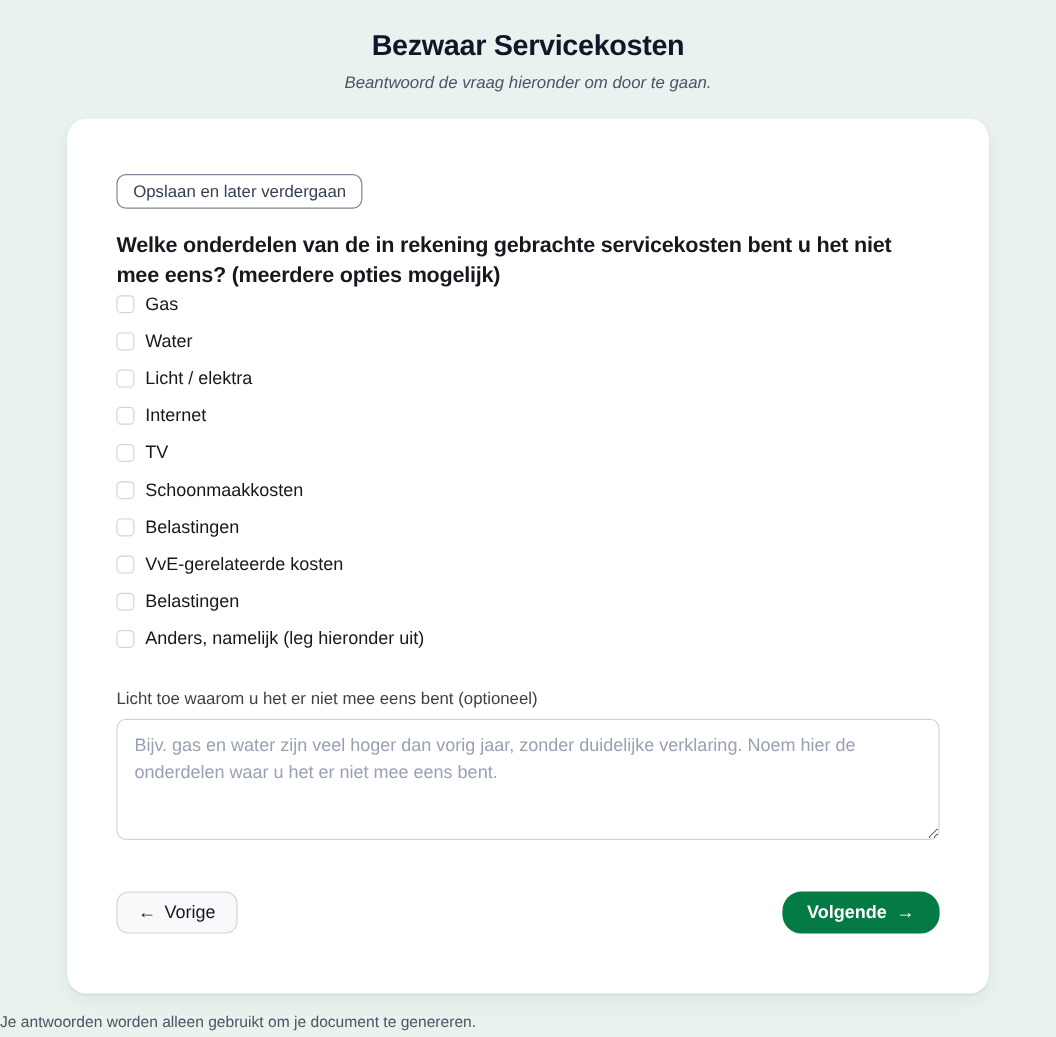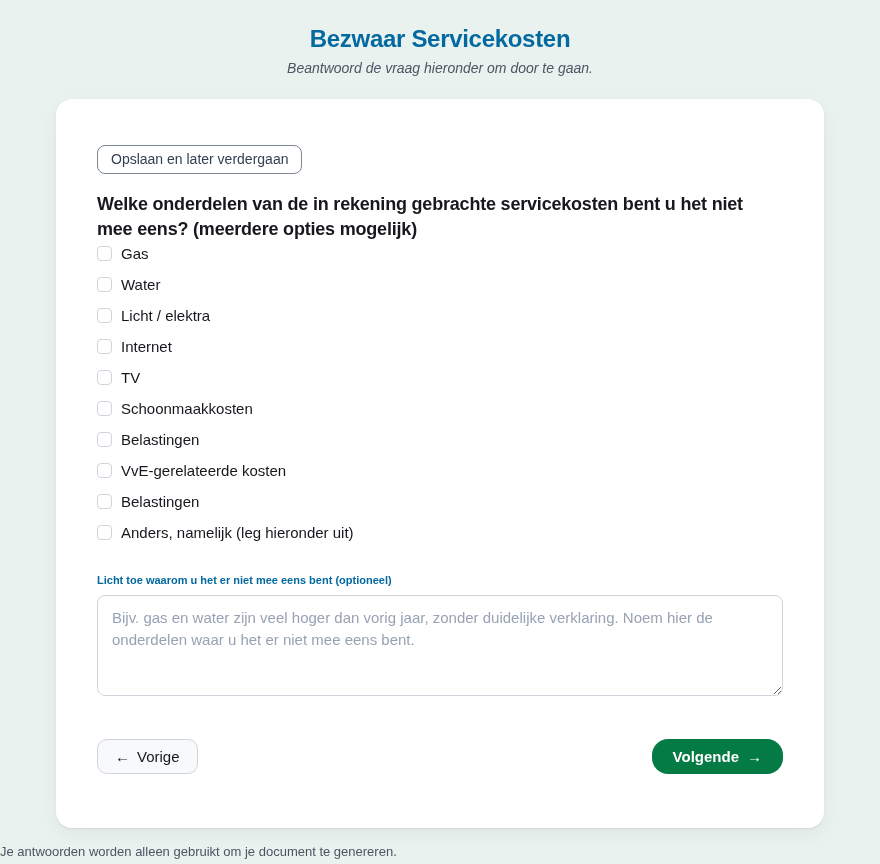--- a/index.html
+++ b/index.html
@@ -5,21 +5,21 @@
   * { margin: 0; padding: 0; box-sizing: border-box; }
   html, body {
     width: 880px; height: 864px;
     background: #e9f2ee;
     font-family: "Liberation Sans", sans-serif;
     color: #101828;
     overflow: hidden;
   }
   .page-header { text-align: center; padding-top: 25px; }
   .page-title {
-    font-size: 24px; font-weight: 700; letter-spacing: -0.3px; color: #0369a1;
+    font-size: 24px; font-weight: 700; letter-spacing: -0.3px; color: #0f172a;
   }
   .page-subtitle { margin-top: 7px; font-size: 14px; color: #4b5563; font-style: italic; }
 
   .card {
     width: 768px; height: 729px;
     margin: 23px auto 0;
     background: #ffffff;
     border-radius: 16px;
     padding: 46px 41px 44px;
     box-shadow: 0 1px 2px rgba(16,24,40,.06), 0 6px 18px rgba(16,24,40,.05);
@@ -51,21 +51,21 @@
     height: 22px; margin-bottom: 9px;
   }
   .option-row input[type="checkbox"] {
     appearance: none; -webkit-appearance: none;
     width: 15px; height: 15px; flex: 0 0 15px;
     border: 1px solid #d0d5dd; border-radius: 4px;
     background: #ffffff; cursor: pointer;
   }
   .option-row label { font-size: 15px; color: #16181d; cursor: pointer; }
 
-  .explain-label { margin-top: 31px; font-size: 11px; color: #0369a1; font-weight: bold; }
+  .explain-label { margin-top: 31px; font-size: 14px; color: #404040; }
   .explain-input {
     display: block;
     margin-top: 9px;
     width: 686px; height: 101px;
     border: 1px solid #d0d5dd; border-radius: 8px;
     padding: 11px 14px;
     font-family: "Liberation Sans", sans-serif;
     font-size: 15px; line-height: 22px; color: #101828;
     resize: both; outline: none;
   }

